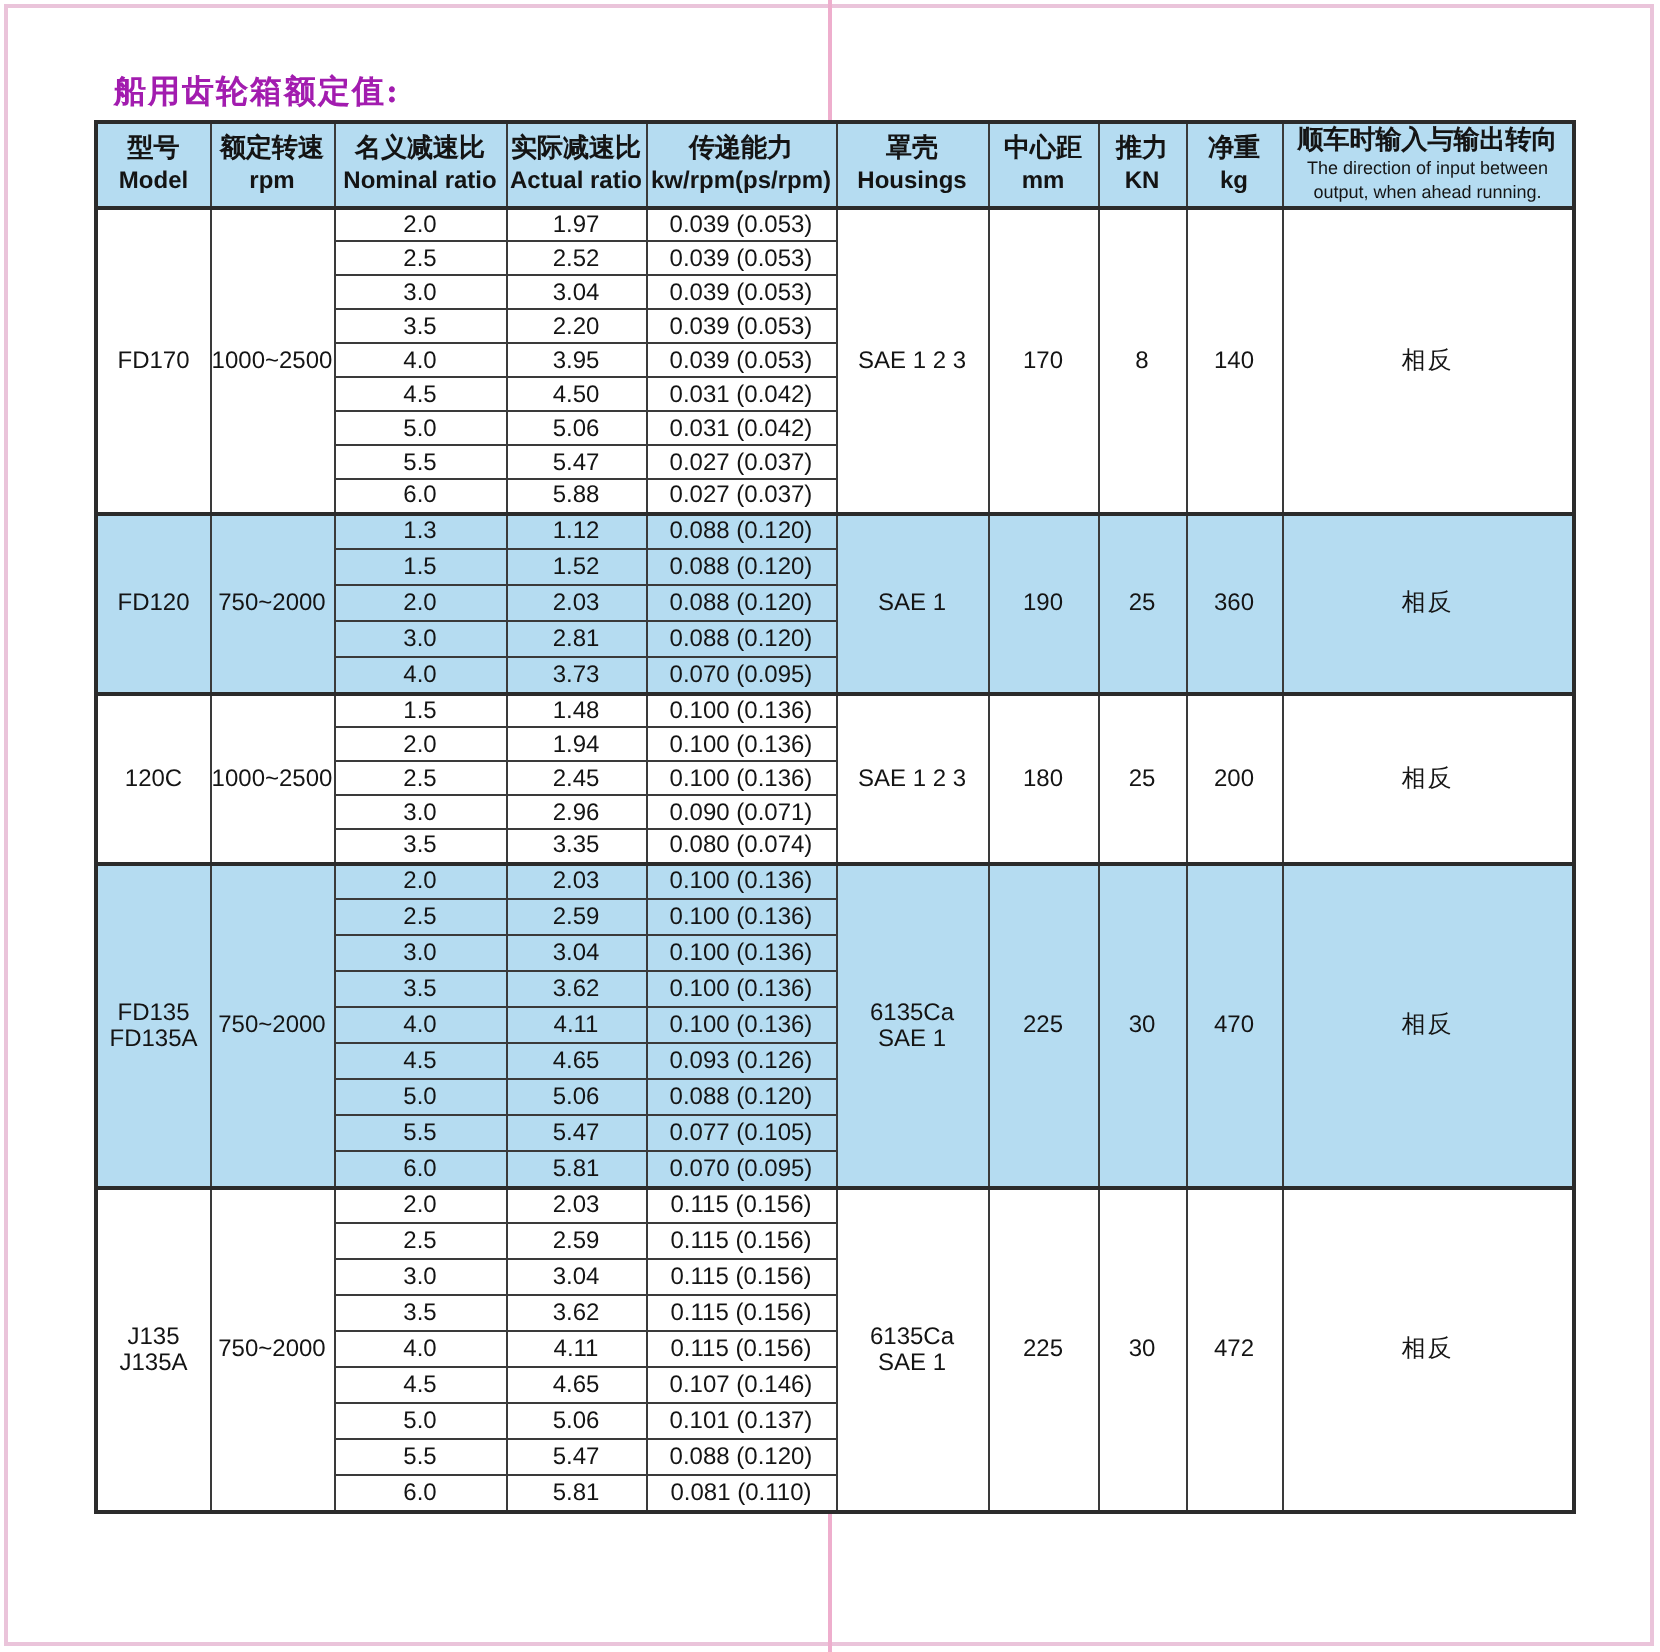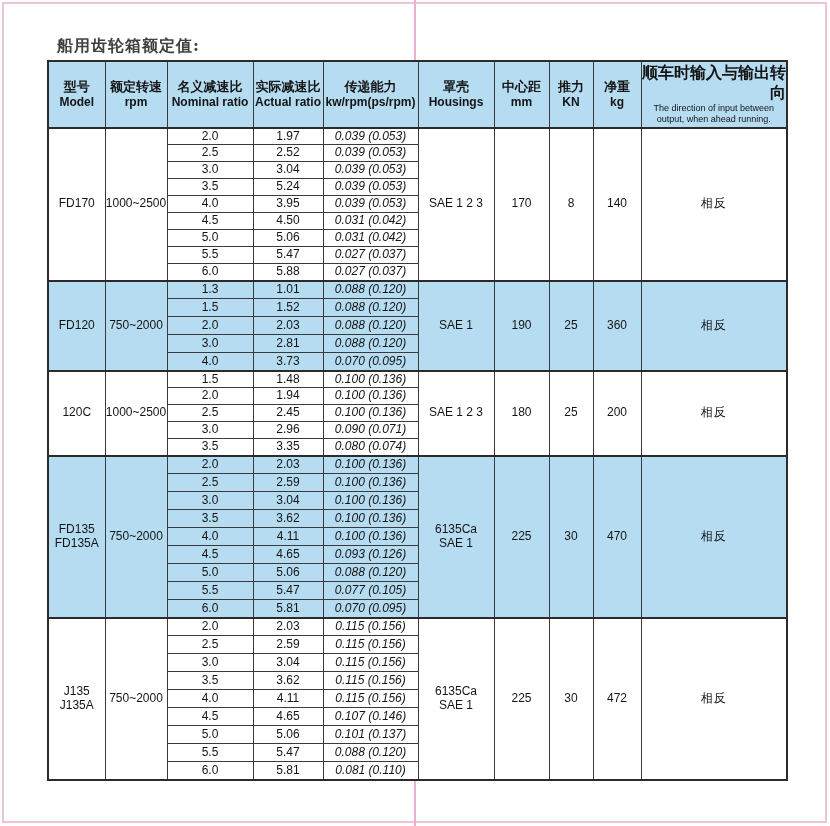--- a/index.html
+++ b/index.html
@@ -12,21 +12,21 @@
   }
   .fold-line {
     position: absolute; left: 414px; top: 0; bottom: 0; width: 2px;
     background: #eeaecd; z-index: 0;
   }
 
   .doc-title {
     position: absolute; left: 57px; top: 36px; z-index: 2;
     font-family: "DejaVu Serif", "Liberation Serif", serif;
     font-weight: bold; font-size: 16px; letter-spacing: 1px;
-    color: #404040;
+    color: #a21caf;
   }
 
   table.rating {
     position: absolute; left: 47px; top: 60px; z-index: 1;
     width: 739px; border-collapse: collapse; table-layout: fixed;
     background: #ffffff;
     border: 2px solid #2b2b2b;
   }
   table.rating th, table.rating td {
     border: 1px solid #3a3a3a;
@@ -38,30 +38,30 @@
     height: 28px;
     border-bottom: 2px solid #2b2b2b;
     font-weight: bold;
     padding: 1px 0;
   }
   .hd-zh {
     font-family: "DejaVu Serif", "Liberation Serif", serif;
     font-size: 13px; line-height: 1.25; font-weight: bold;
   }
   .hd-en { font-size: 12px; line-height: 1.2; font-weight: bold; }
-  th.small-hd .hd-zh { font-size: 16px; text-align: right; }
+  th.small-hd .hd-zh { font-size: 13px; }
   th.small-hd .hd-en { font-size: 9px; font-weight: normal; line-height: 1.25; padding: 0 4px; }
 
   table.rating td {
     height: 17px; font-size: 12px; line-height: 1.1;
   }
   tr.hl td { background: #b5dcf1; }
   tr.block-start td { border-top: 2px solid #2b2b2b; }
   td.edge-l { border-left: 2px solid #2b2b2b; }
-  td.edge-r { border-right: 2px solid #2b2b2b; font-style: italic; }
+  td.edge-r { border-right: 2px solid #2b2b2b; }
   td.multiline { white-space: pre-line; font-size: 12px; line-height: 1.35; }
   td.cn-text {
     font-family: "DejaVu Serif", "Liberation Serif", serif;
     font-size: 13px; letter-spacing: 1px;
   }
 </style>
 </head>
 <body>
 
 <div class="page-frame"></div>
@@ -144,21 +144,21 @@
         <td>2.52</td>
         <td class="edge-r">0.039 (0.053)</td>
       </tr>
       <tr style="height: 17px;">
         <td class="edge-l">3.0</td>
         <td>3.04</td>
         <td class="edge-r">0.039 (0.053)</td>
       </tr>
       <tr style="height: 17px;">
         <td class="edge-l">3.5</td>
-        <td>5.24</td>
+        <td>2.20</td>
         <td class="edge-r">0.039 (0.053)</td>
       </tr>
       <tr style="height: 17px;">
         <td class="edge-l">4.0</td>
         <td>3.95</td>
         <td class="edge-r">0.039 (0.053)</td>
       </tr>
       <tr style="height: 17px;">
         <td class="edge-l">4.5</td>
         <td>4.50</td>
@@ -176,21 +176,21 @@
       </tr>
       <tr style="height: 17px;">
         <td class="edge-l">6.0</td>
         <td>5.88</td>
         <td class="edge-r">0.027 (0.037)</td>
       </tr>
       <tr class="hl block-start" style="height: 18px;">
         <td rowspan="5" class="multiline">FD120</td>
         <td rowspan="5">750~2000</td>
         <td class="edge-l">1.3</td>
-        <td>1.01</td>
+        <td>1.12</td>
         <td class="edge-r">0.088 (0.120)</td>
         <td rowspan="5" class="multiline">SAE 1</td>
         <td rowspan="5">190</td>
         <td rowspan="5">25</td>
         <td rowspan="5">360</td>
         <td rowspan="5" class="cn-text">相反</td>
       </tr>
       <tr class="hl" style="height: 18px;">
         <td class="edge-l">1.5</td>
         <td>1.52</td>

